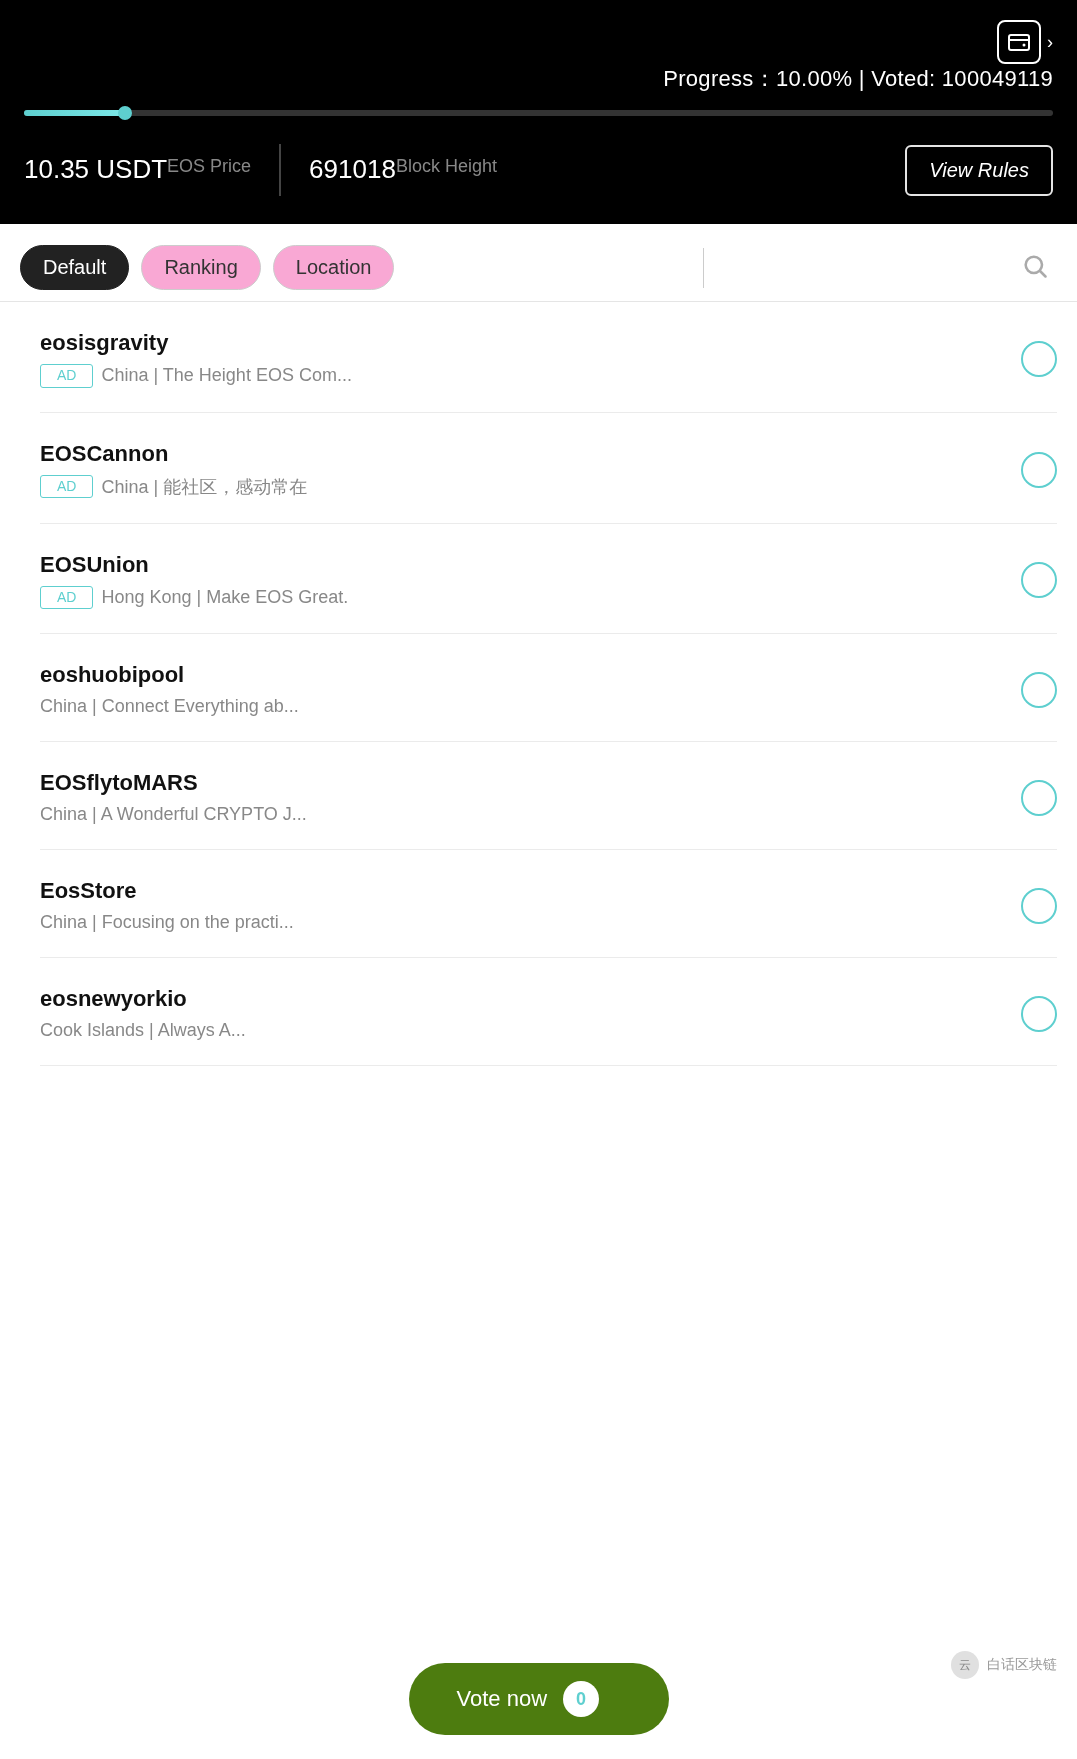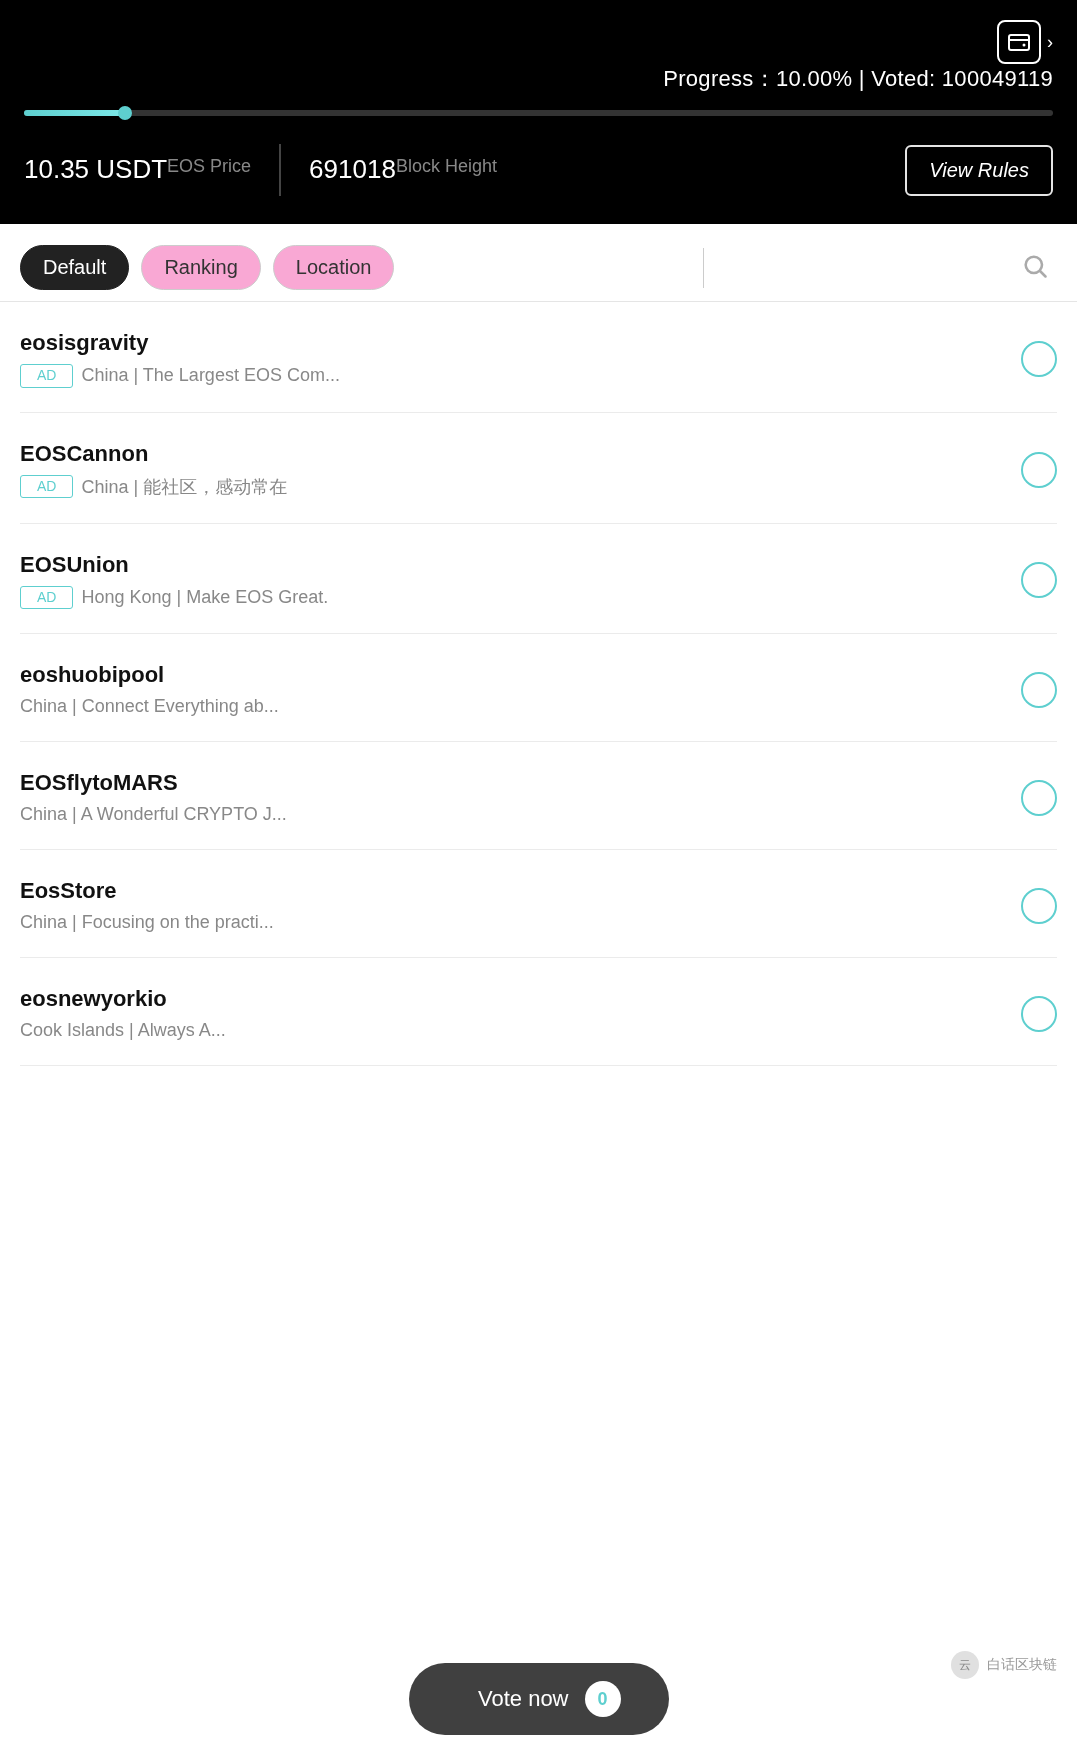--- a/index.html
+++ b/index.html
@@ -145,20 +145,21 @@
     .tabs-divider {
       width: 1.5px;
       height: 40px;
       background: #ccc;
       margin-left: auto;
     }
 
     
     .list-container {
       padding: 0 20px;
+      margin-left: 20px;
     }
     .list-item {
       display: flex;
       align-items: center;
       padding: 28px 0 24px;
       border-bottom: 1px solid #ebebeb;
     }
     .list-item-content {
       flex: 1;
     }
@@ -201,32 +202,32 @@
       left: 0;
       right: 0;
       display: flex;
       justify-content: center;
       padding: 16px 20px 24px;
       background: rgba(255,255,255,0.95);
       max-width: 1077px;
       margin: 0 auto;
     }
     .vote-btn {
-      background: #404040;
+      background: #4d7c0f;
       color: #fff;
       border: none;
       border-radius: 40px;
       padding: 18px 48px;
       font-size: 22px;
       cursor: pointer;
       display: flex;
       align-items: center;
       gap: 16px;
       min-width: 260px;
-      justify-content: flex-end;
+      justify-content: flex-start;
     }
     .vote-count {
       background: #fff;
       color: #5ecfcf;
       border-radius: 50%;
       width: 36px;
       height: 36px;
       display: flex;
       align-items: center;
       justify-content: center;
@@ -304,21 +305,21 @@
     </svg>
   </button>
 </div>
 
 <div class="list-container">
 <div class="list-item">
       <div class="list-item-content">
         <div class="item-name">eosisgravity</div>
         <div class="item-desc">
           <span class="ad-badge">AD</span>
-          <span>China | The Largest EOS Com...</span>
+          <span>China | The Height EOS Com...</span>
         </div>
       </div>
       <div class="item-radio"></div>
     </div>
     <div class="list-item">
       <div class="list-item-content">
         <div class="item-name">EOSCannon</div>
         <div class="item-desc">
           <span class="ad-badge">AD</span>
           <span>China | 能社区，感动常在</span>

